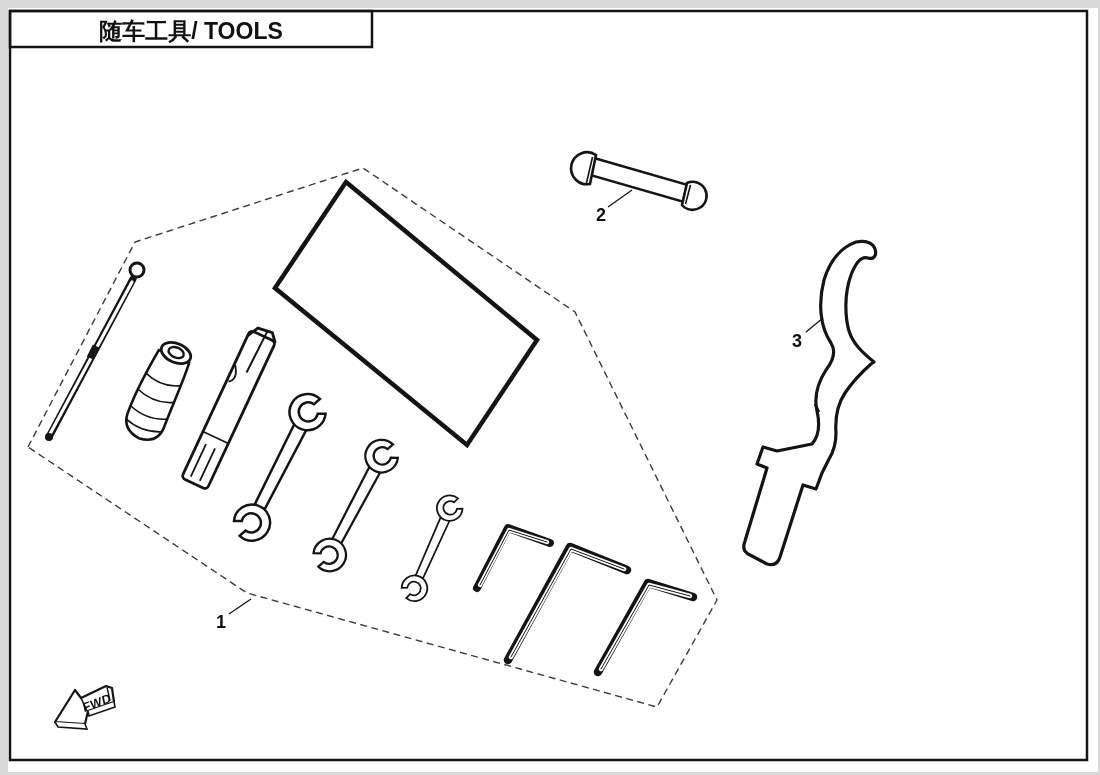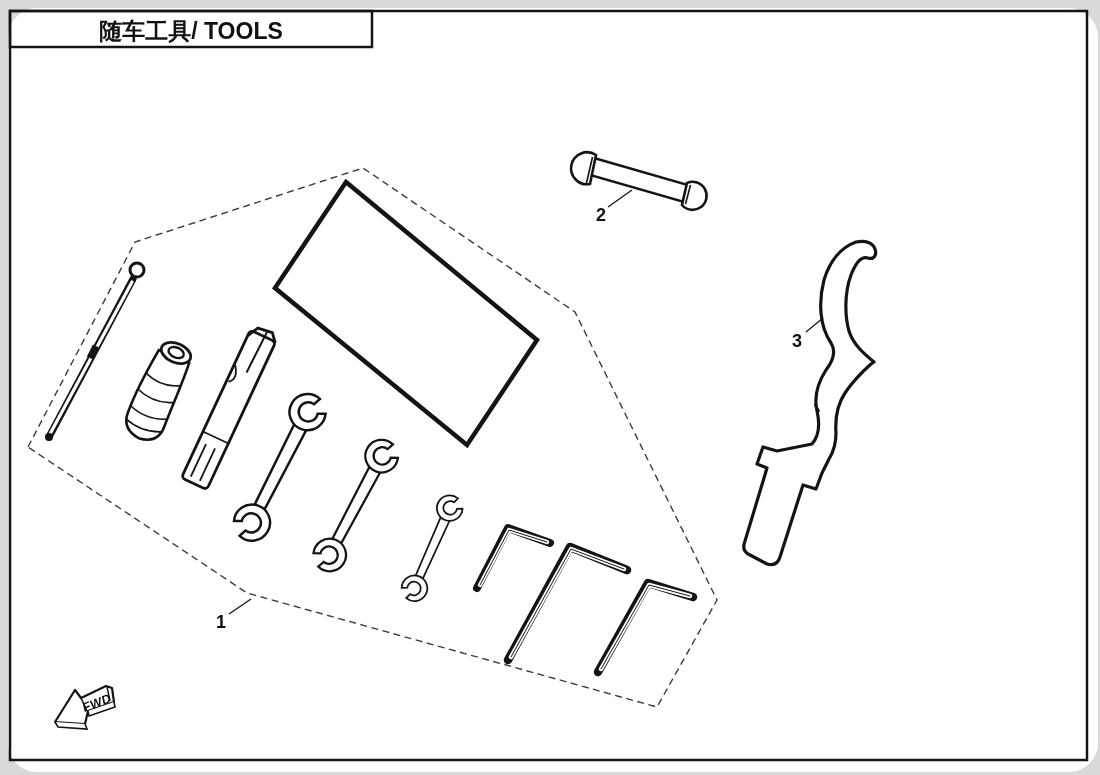--- a/index.html
+++ b/index.html
@@ -5,21 +5,20 @@
   html,body{margin:0;padding:0;}
   body{
     width:1100px;height:775px;overflow:hidden;
     background:#d9d9d9;
     font-family:"Liberation Sans","DejaVu Sans",sans-serif;
   }
   .page{
     position:absolute;left:8px;top:8px;
     width:1090px;height:764px;
     background:#ffffff;
-    border-radius:29px;
   }
   svg{position:absolute;left:-8px;top:-8px;}
   .ln{fill:none;stroke:#141414;}
   .wh{fill:#ffffff;stroke:#141414;}
   .callout{font-weight:bold;font-size:18px;fill:#111111;}
   .title-text{font-weight:bold;font-size:23px;fill:#111111;}
   .fwd-text{font-weight:bold;font-size:12.5px;fill:#111111;letter-spacing:.5px;}
 </style>
 </head>
 <body>

